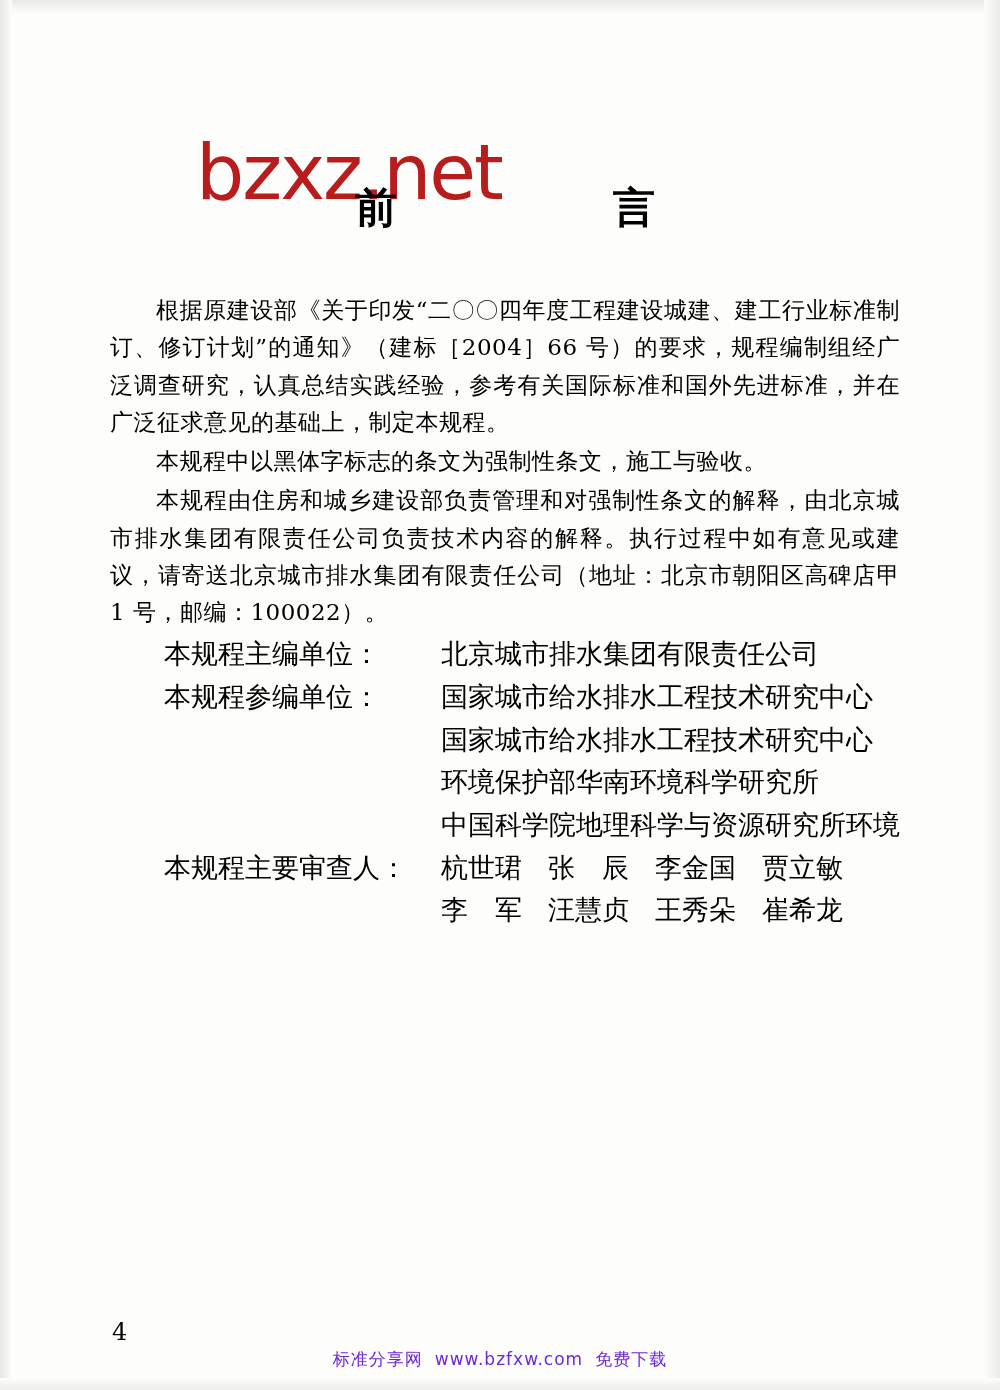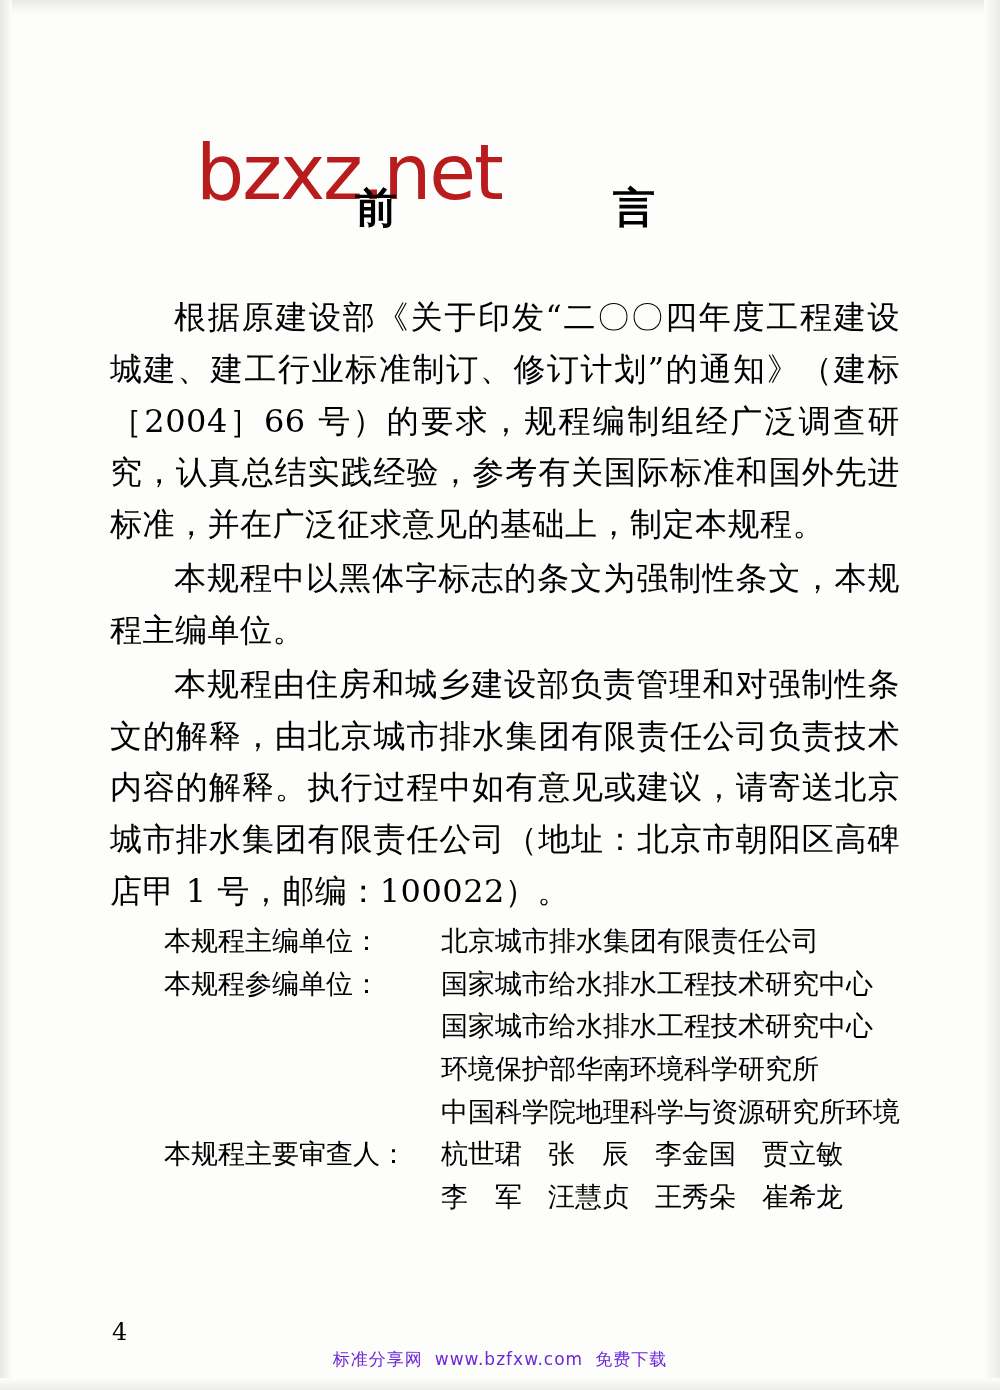--- a/index.html
+++ b/index.html
@@ -75,21 +75,21 @@
     font-size: 42px;
     font-weight: bold;
     letter-spacing: 44px;
     padding-left: 44px;
     margin: 0 0 56px 0;
     font-family: Liberation Sans, sans-serif;
   }
 
   p.para {
     margin: 0 0 2px 0;
-    font-size: 32px;
+    font-size: 23px;
     line-height: 1.62;
     text-align: justify;
     text-justify: inter-ideograph;
     text-indent: 2em;
     letter-spacing: 0.5px;
   }
 
   
   .labeled {
     display: flex;
@@ -151,21 +151,21 @@
   <div class="scan-edge-left"></div>
   <div class="scan-edge-right"></div>
   <div class="scan-edge-bottom"></div>
 
   <div class="watermark">bzxz.net</div>
 
   <div class="content">
     <h1 class="doc-title">前　　言</h1>
 
     <p class="para">根据原建设部《关于印发“二〇〇四年度工程建设城建、建工行业标准制订、修订计划”的通知》（建标［2004］66 号）的要求，规程编制组经广泛调查研究，认真总结实践经验，参考有关国际标准和国外先进标准，并在广泛征求意见的基础上，制定本规程。</p>
-    <p class="para">本规程中以黑体字标志的条文为强制性条文，本规程主编单位。</p>
+    <p class="para">本规程中以黑体字标志的条文为强制性条文，施工与验收。</p>
     <p class="para">本规程由住房和城乡建设部负责管理和对强制性条文的解释，由北京城市排水集团有限责任公司负责技术内容的解释。执行过程中如有意见或建议，请寄送北京城市排水集团有限责任公司（地址：北京市朝阳区高碑店甲 1 号，邮编：100022）。</p>
 
     <div class="labeled">
       <div class="lab">本规程主编单位：</div>
       <div class="valcol">
         <div class="vline">北京城市排水集团有限责任公司</div>
       </div>
     </div>
 
     <div class="labeled">

